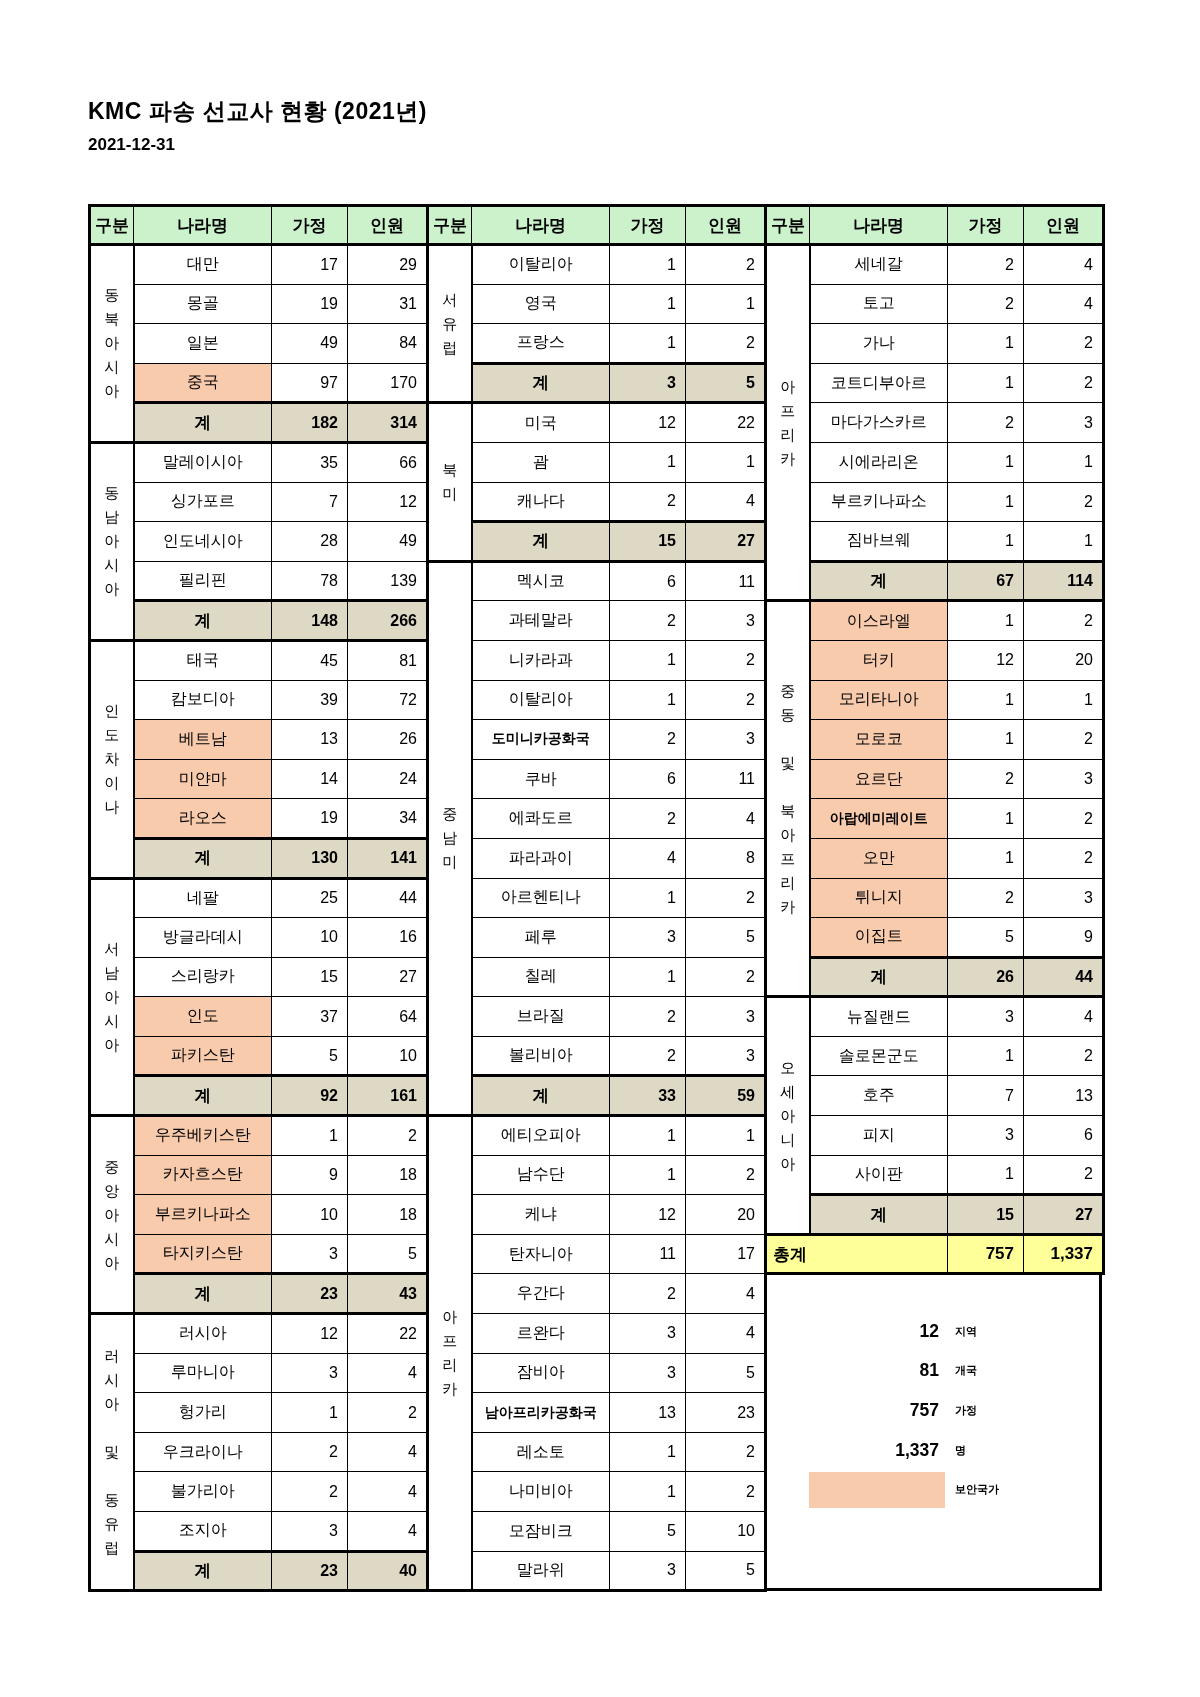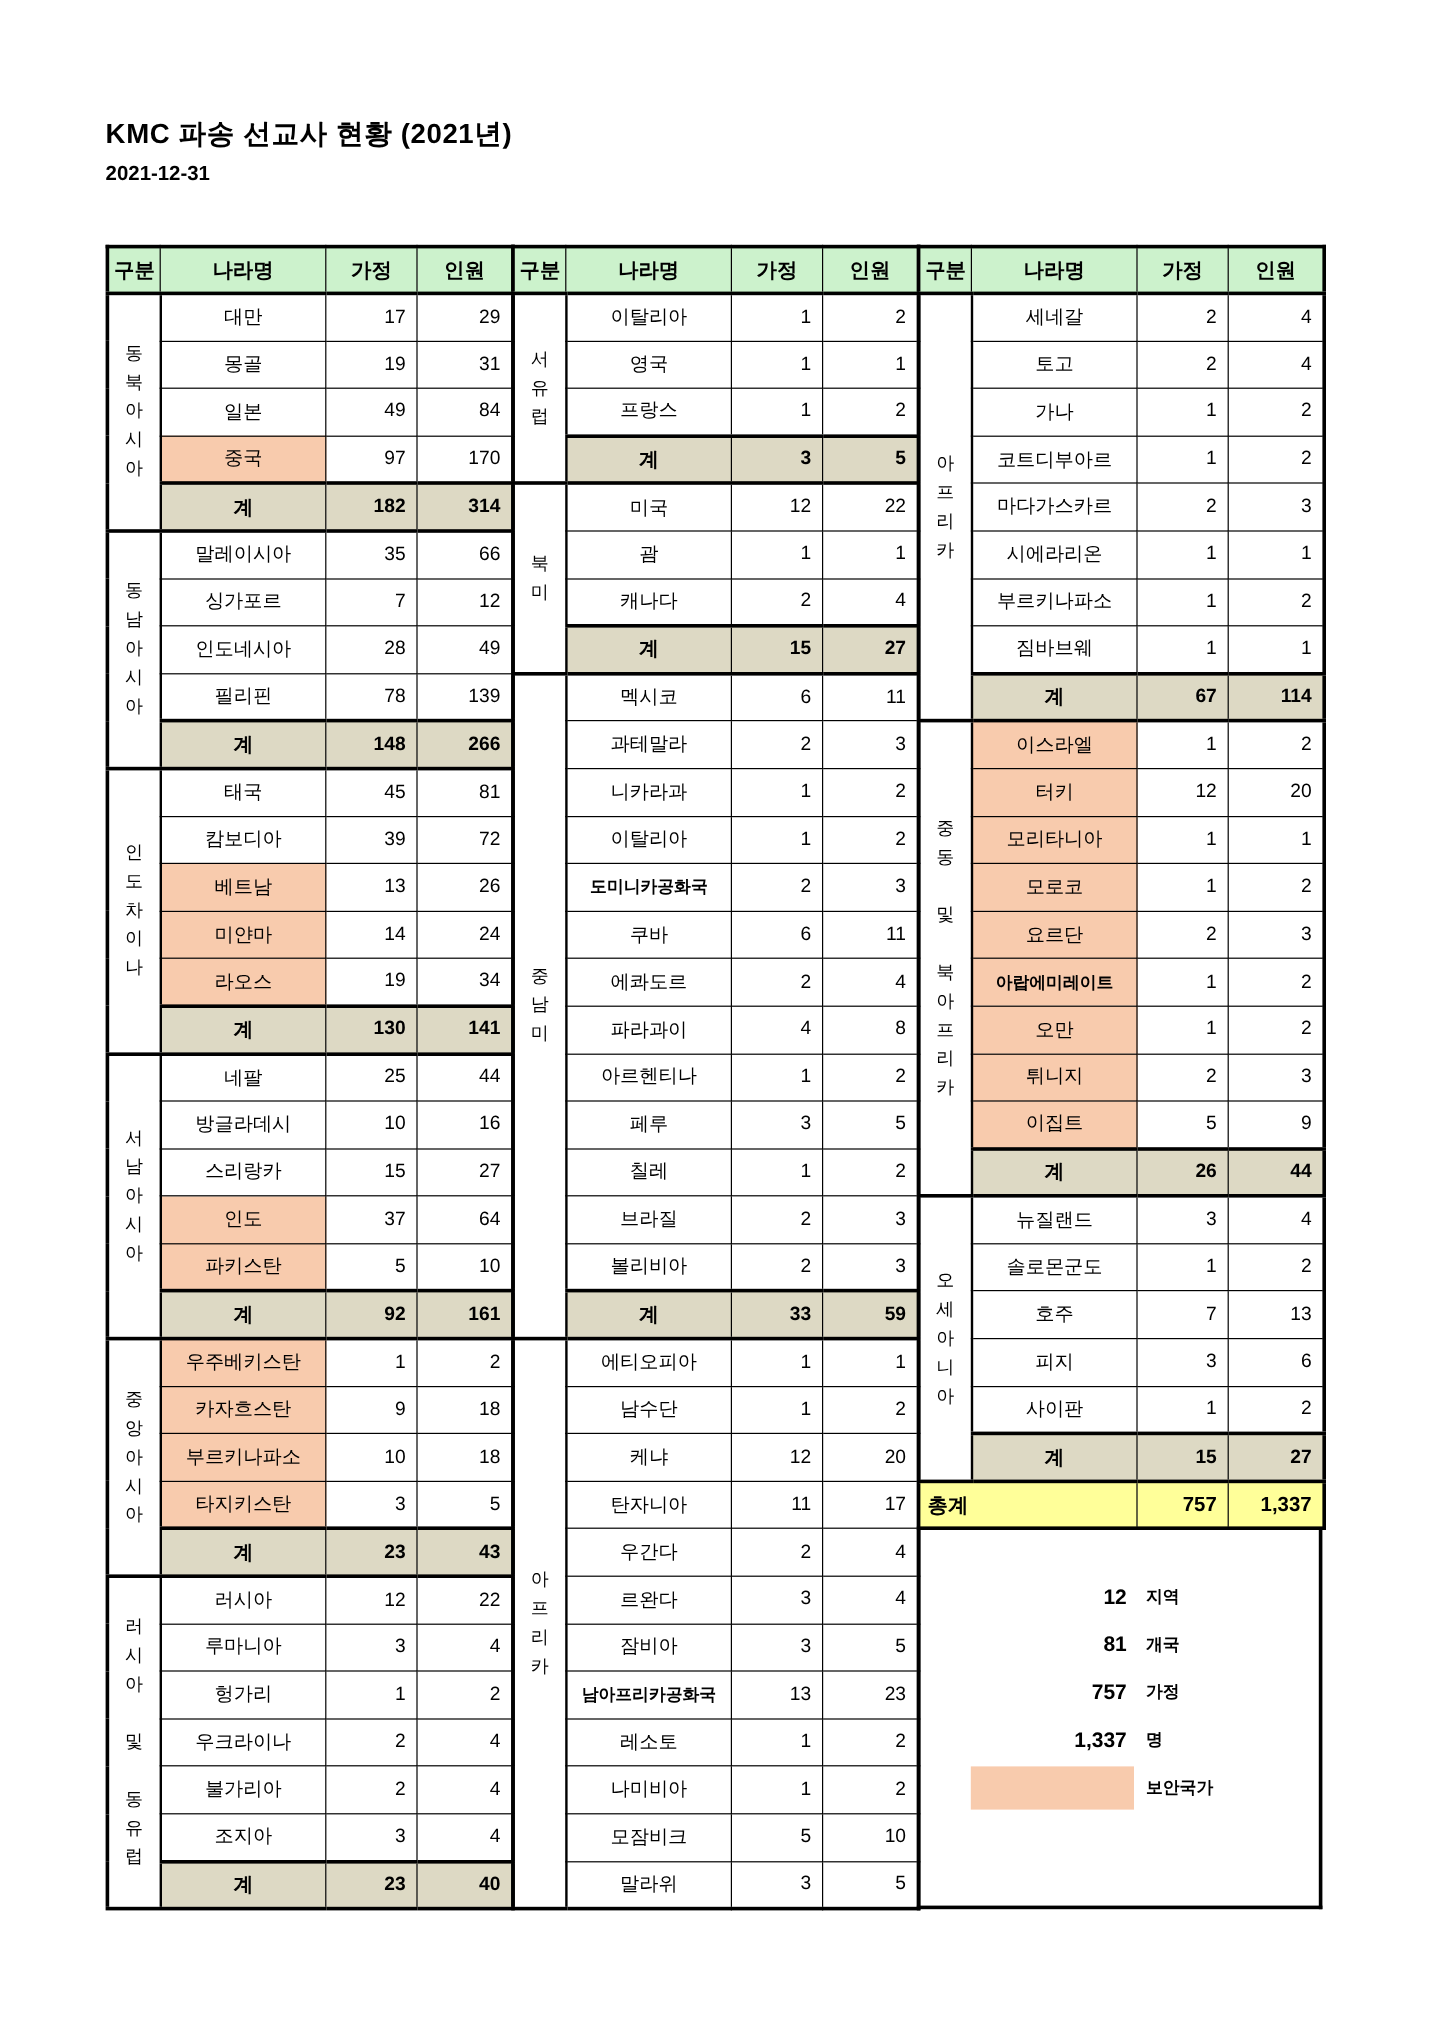--- a/index.html
+++ b/index.html
@@ -35,21 +35,21 @@
   tr.group-end td{border-bottom:3px solid #000;}
   tr.grand td{background:var(--total_yellow);border-top:3px solid #000;font-weight:bold;font-size:17px;}
   td.grand-label{text-align:left;padding-left:6px;}
   .summary{
     width:338px;height:316px;box-sizing:border-box;
     border:3px solid #000;border-top:none;
     display:grid;grid-template-columns:172px 1fr;grid-auto-rows:39.6px;
     align-items:center;padding-top:36px;
   }
   .s-val{text-align:right;font-weight:bold;font-size:17.5px;}
-  .s-lab{padding-left:16px;font-weight:bold;font-size:14px;}
+  .s-lab{padding-left:16px;font-weight:bold;font-size:11px;}
   .swatch{width:136px;height:36px;background:var(--secure_orange);margin-left:auto;margin-right:-6px;}
 </style>
 </head>
 <body>
 
 <div class="sheet">
   <h1 class="title">KMC 파송 선교사 현황 (2021년)</h1>
   <div class="date">2021-12-31</div>
   <div class="tables">
       <div class="block-col">

